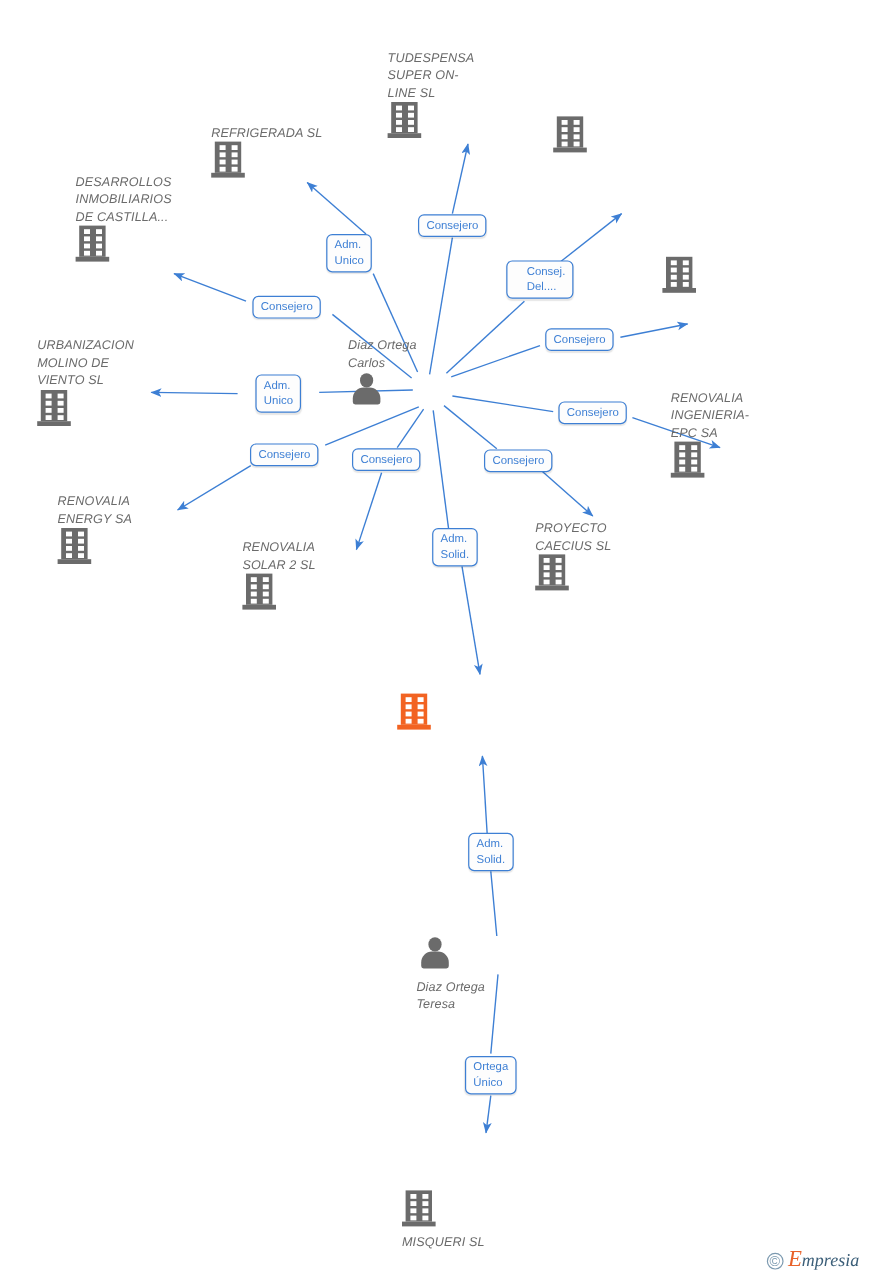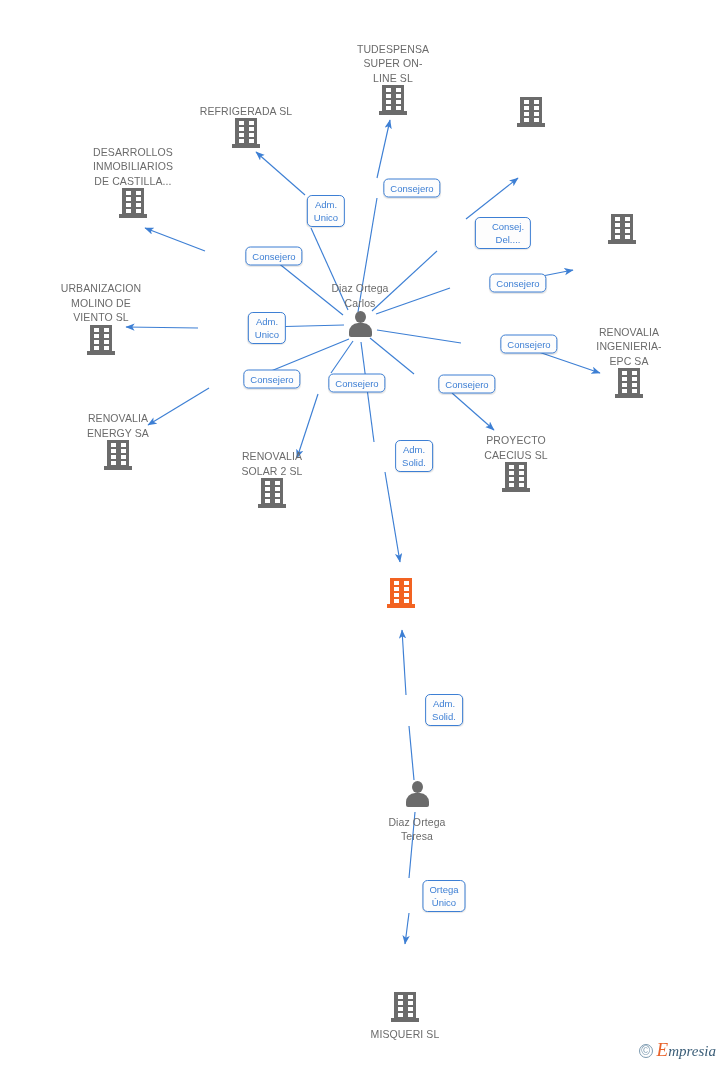--- a/index.html
+++ b/index.html
@@ -12,25 +12,25 @@
     position:relative;
   }
   #canvas{position:absolute;left:0;top:0;width:728px;height:1070px;}
   #edges{position:absolute;left:0;top:0;width:728px;height:1070px;pointer-events:none;}
 
   
   .node{
     position:absolute;
     width:140px;
     margin-left:-70px;           
-    text-align:center;
     color:#6b6b6b;
     font-size:10.5px;
     line-height:14.5px;
     letter-spacing:.1px;
+    font-style:italic;
   }
   .node .caption{white-space:pre-line;}
   .node.below .caption{margin-top:1px;}
   .node .glyph{display:block;}
 
   
   .bld{display:inline-block;position:relative;width:28px;height:30px;}
   .bld i{display:block;position:absolute;background:#6b6b6b;}
   .bld .body{left:3px;top:0;width:22px;height:26px;}
   .bld .base{left:0;top:26px;width:28px;height:4px;}
@@ -48,23 +48,22 @@
     position:absolute;
     transform:translate(-50%,-50%);
     background:#fdfdfd;
     border:1px solid #3d7fd4;
     border-radius:5px;
     color:#3d7fd4;
     font-size:9.5px;
     line-height:13px;
     padding:2px 6px;
     white-space:pre-line;
-    text-align:center;
+    text-align:left;
     box-shadow:0 1px 1px rgba(0,0,0,.10);
-    margin-left:35px;
   }
 
   
   #watermark{
     position:absolute;right:12px;bottom:10px;
     display:flex;align-items:center;gap:4px;
     font-size:15px;color:#3b5e78;
     font-family:"Liberation Serif", serif;
     font-style:italic;
   }
@@ -193,21 +192,21 @@
       <div class="node below" style="top: 780px; left: 417px;">
         <div class="glyph"><span class="per"><span class="head"></span><span class="body"></span></span></div>
         <div class="caption">Diaz Ortega
 Teresa</div>
       </div>
     </div>
   <div id="labels">
       <div class="elabel" style="left: 377px; top: 188px;">Consejero</div>
       <div class="elabel" style="left: 291px; top: 211px;">Adm.
 Unico</div>
-      <div class="elabel" style="left: 468px; top: 233px; padding-left: 16px;">Consej.
+      <div class="elabel" style="left: 450px; top: 233px; padding-left: 16px;">Consej.
 Del....</div>
       <div class="elabel" style="left: 239px; top: 256px;">Consejero</div>
       <div class="elabel" style="left: 483px; top: 283px;">Consejero</div>
       <div class="elabel" style="left: 232px; top: 328px;">Adm.
 Unico</div>
       <div class="elabel" style="left: 494px; top: 344px;">Consejero</div>
       <div class="elabel" style="left: 237px; top: 379px;">Consejero</div>
       <div class="elabel" style="left: 322px; top: 383px;">Consejero</div>
       <div class="elabel" style="left: 432px; top: 384px;">Consejero</div>
       <div class="elabel" style="left: 379px; top: 456px;">Adm.

